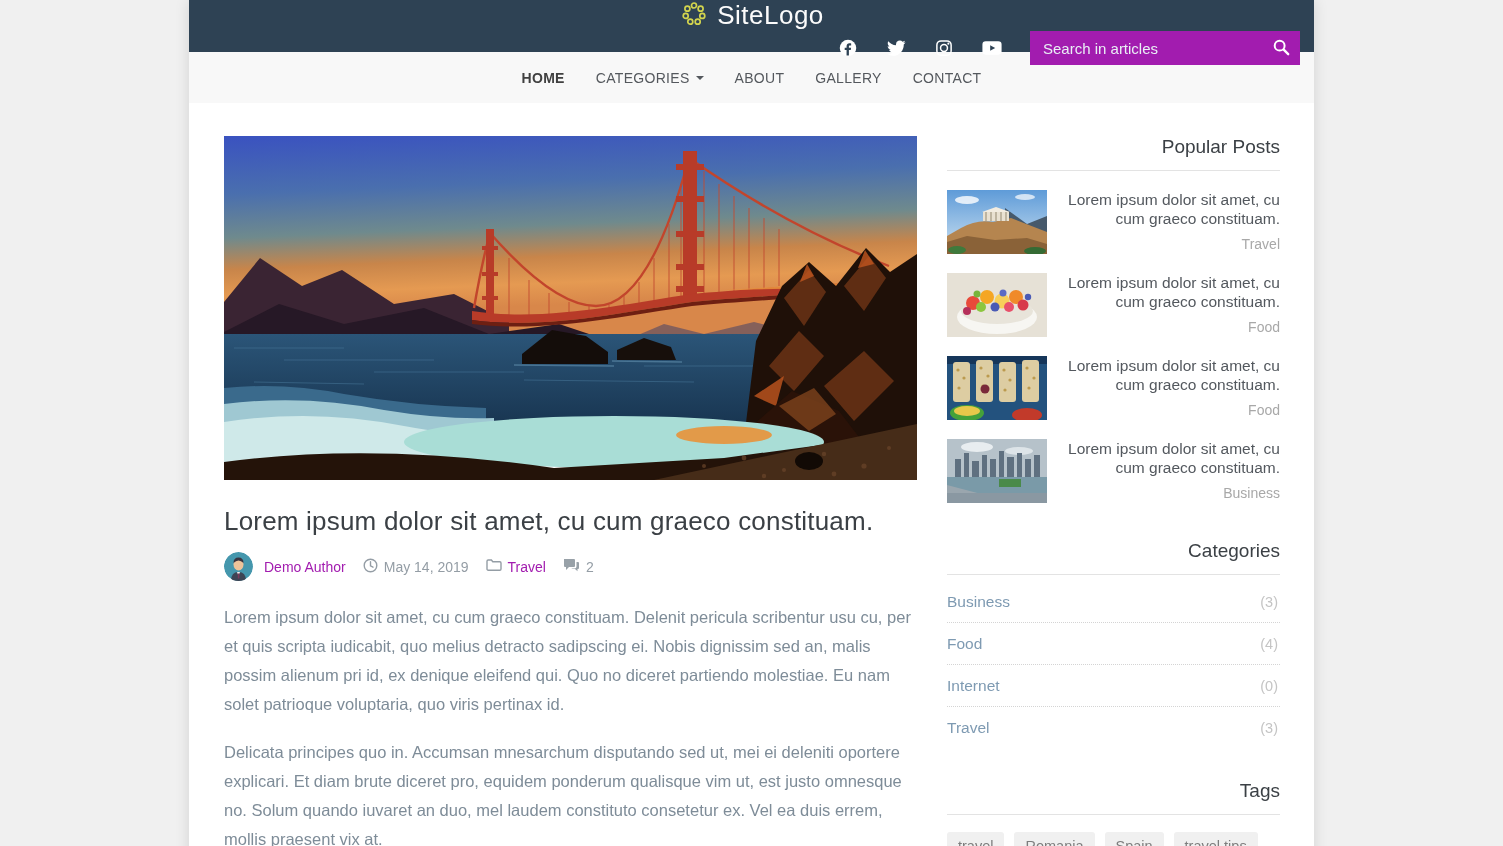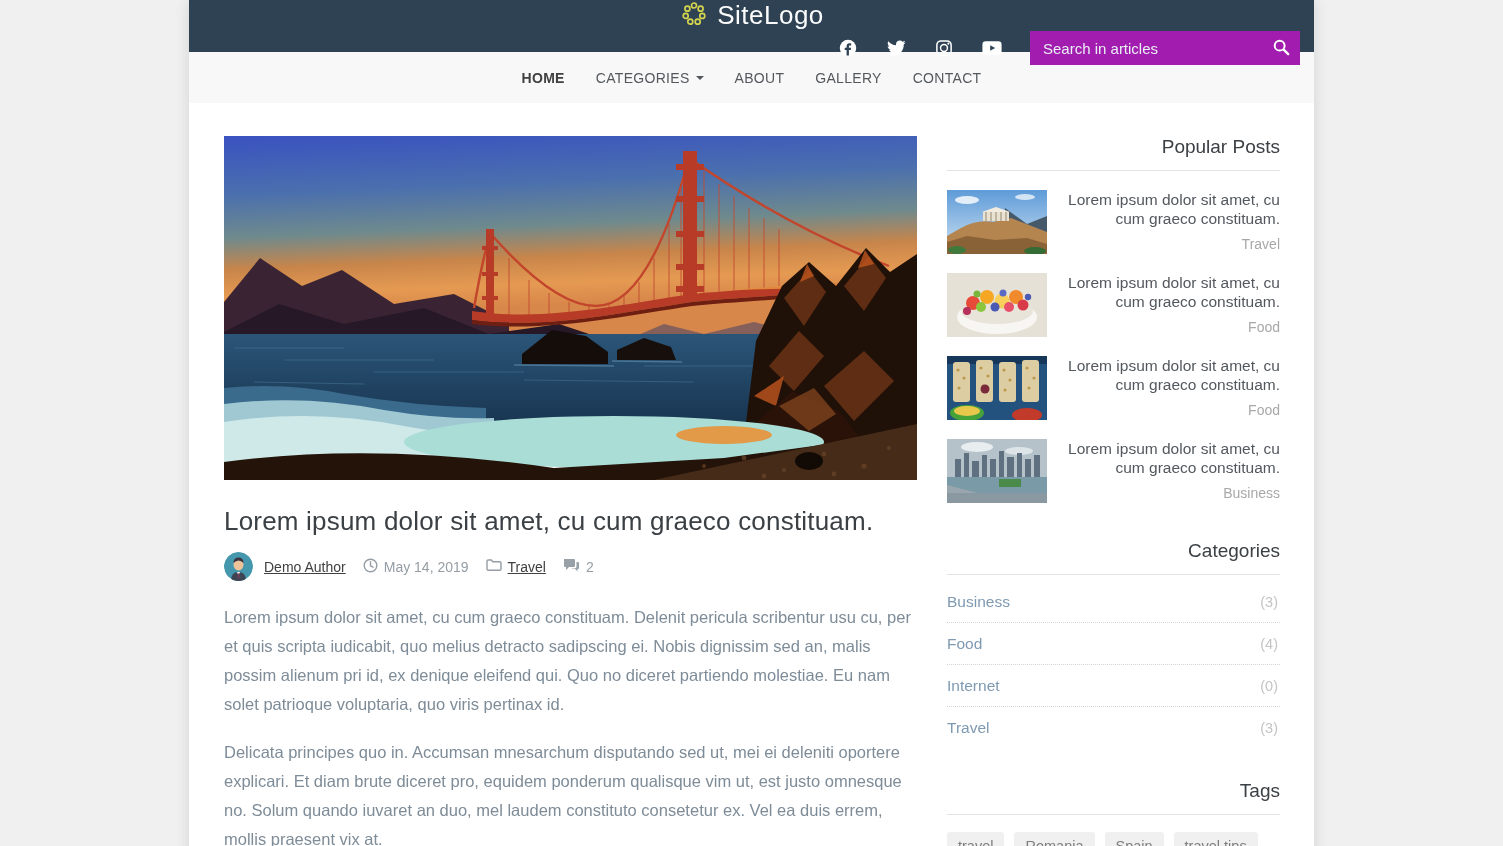--- a/index.html
+++ b/index.html
@@ -25,21 +25,21 @@
   .menu-item.active { font-weight:bold; color:#404040; }
   .caret { display:inline-block; width:0; height:0; border:4px solid transparent; border-top-color:#54585d; margin-left:6px; margin-top:4px; }
 
   
   .content { display:flex; gap:30px; padding:33px 34px 40px 35px; background:#fff; }
   .main-col { width:693px; flex-shrink:0; }
   .hero { width:693px; height:344px; display:block; }
   .post-title { font-size:26px; font-weight:500; color:#3b4045; margin:26px 0 15px; letter-spacing:.2px; }
   .meta { display:flex; align-items:center; font-size:14px; color:#949da5; }
   .meta-item { display:flex; align-items:center; gap:6px; margin-right:17px; }
-  .meta a { color:#404040; text-decoration:underline; cursor:pointer; }
+  .meta a { color:#a21caf; cursor:pointer; }
   .avatar { width:29px; height:29px; border-radius:50%; display:block; margin-right:11px; }
   .body-text p { font-size:16.5px; line-height:29px; color:#7e8c98; margin-top:19px; }
   .body-text p:first-child { margin-top:22px; }
 
   
   .sidebar { width:333px; flex-shrink:0; }
   .widget-title { font-size:19px; font-weight:500; color:#3b4045; }
   .widget-rule { border:none; border-top:1px solid #e3e3e3; margin:12px 0 0; }
   .widget { margin-bottom:32px;text-align:right; }
   .pop-post { display:flex; gap:15px; margin-top:19px; cursor:pointer; text-decoration:none; }

